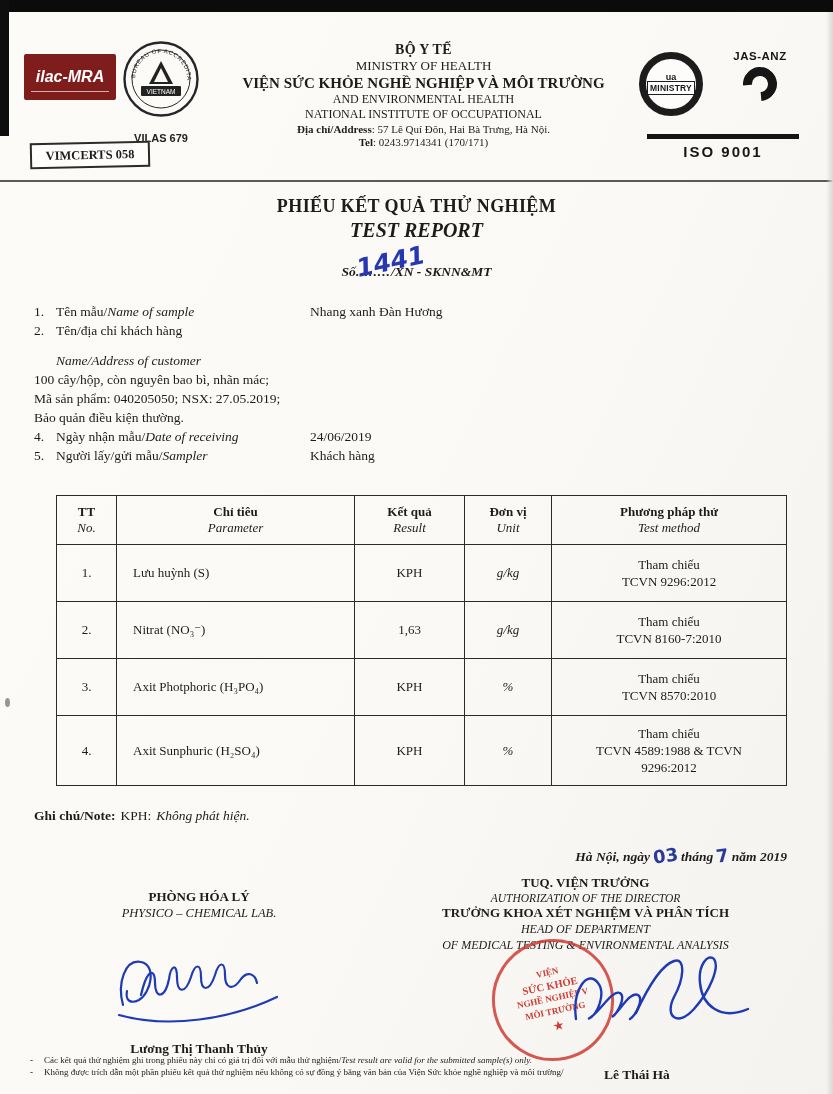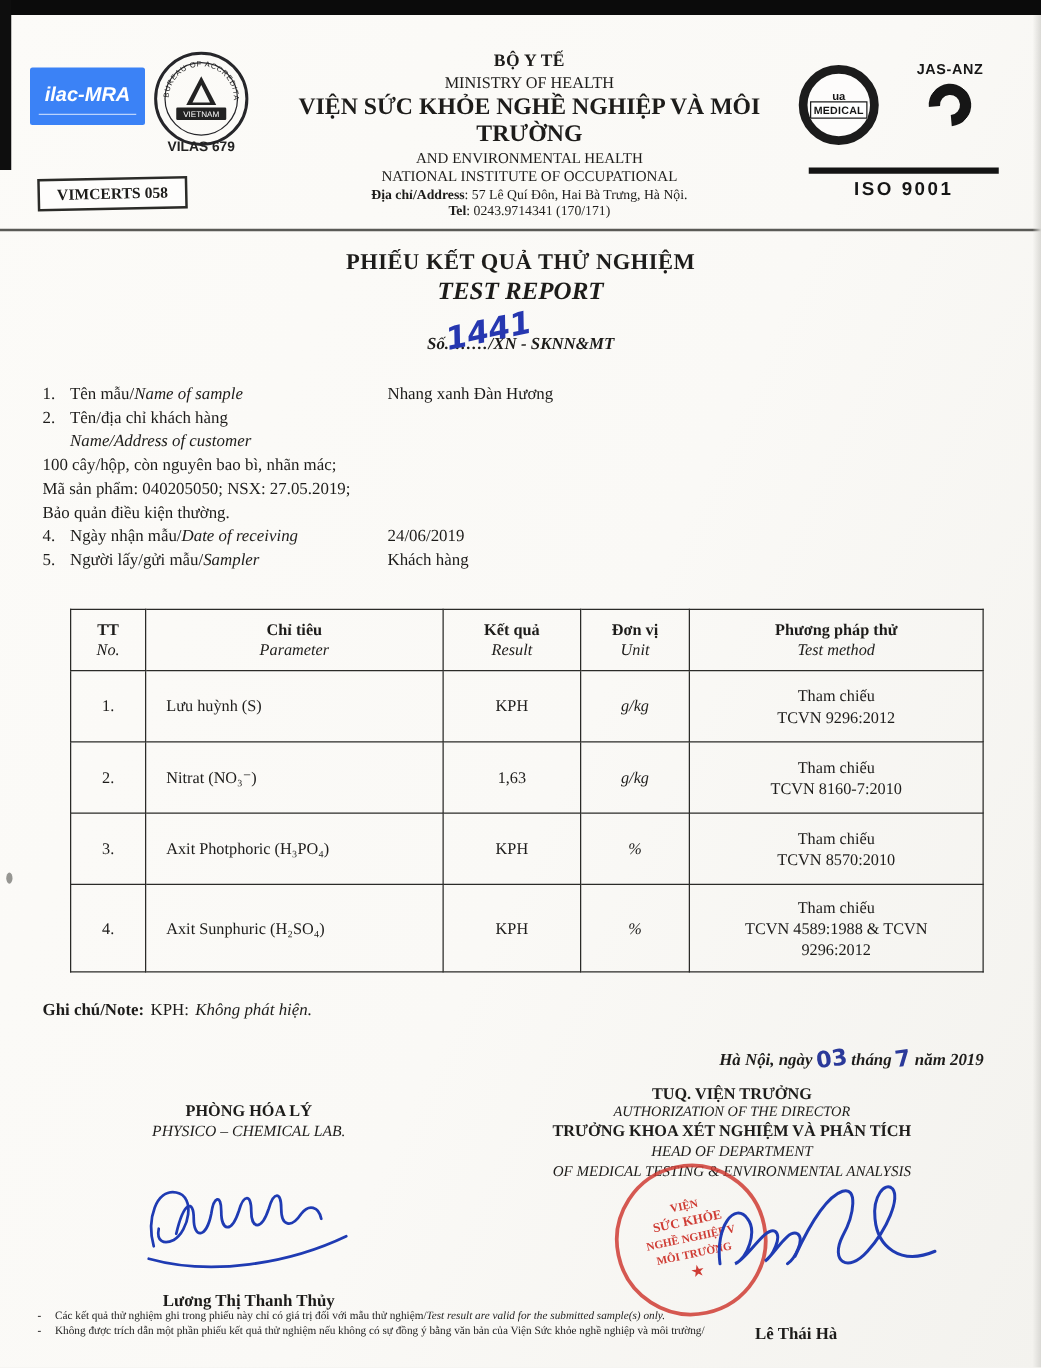--- a/index.html
+++ b/index.html
@@ -11,40 +11,40 @@
   }
   .paper { position:absolute; inset:0;
     background:linear-gradient(115deg,#fcfbf8 0%,#faf9f6 55%,#f3f2ee 100%); }
   .scan-top { position:absolute; top:0; left:0; width:100%; height:12px; background:#0b0b0b; z-index:6; }
   .scan-left { position:absolute; top:0; left:0; width:9px; height:136px; background:#0e0e0e; z-index:6; }
   .scan-right { position:absolute; top:0; right:0; width:7px; height:100%;
     background:linear-gradient(to left,#d9d8d4,rgba(217,216,212,0)); z-index:5; }
   .speck { position:absolute; left:5px; top:698px; width:5px; height:9px; background:#6b6b66; border-radius:50%; opacity:.7; z-index:6; }
   .content { position:relative; z-index:2; }
 
-  .b { font-weight:bold; } .i { font-style:italic; } .pre { white-space:pre-line; }
+  .b { font-weight:bold; } .i { font-style:italic;margin-top:11px; } .pre { white-space:pre-line; }
 
   
   .header { display:flex; align-items:flex-start; padding:40px 24px 0 22px; }
   .logos-left { width:188px; height:132px; position:relative; flex-shrink:0; }
-  .ilac { position:absolute; top:14px; left:2px; width:92px; height:46px; background:#3b82f6;
+  .ilac { position:absolute; top:14px; left:2px; width:92px; height:46px; background:#7f1d1d;
     color:#fff; display:flex; align-items:center; justify-content:center; border-radius:2px;
     font-family:"Liberation Sans",sans-serif; font-weight:bold; font-style:italic; font-size:16px; }
   .ilac::after { content:""; position:absolute; left:7px; right:7px; bottom:8px; height:1px; background:rgba(255,255,255,.65); }
   .seal { position:absolute; top:0; left:100px; width:78px; height:78px; }
-  .vilas { position:absolute; top:72px; left:96px; width:86px; text-align:center;
+  .vilas { position:absolute; top:92px; left:96px; width:86px; text-align:center;
     font-family:"Liberation Sans",sans-serif; font-weight:bold; font-size:11px; color:#222; }
   .vimcerts { position:absolute; top:102px; left:8px; width:120px; height:26px;
     border:2px solid #2b2b28; display:flex; align-items:center; justify-content:center;
     font-weight:bold; font-size:12.5px; transform:rotate(-1.2deg); background:rgba(255,255,255,.6); }
 
   .hcenter { flex:1; text-align:center; padding-top:2px; }
   .h-min-vi { font-weight:bold; font-size:14px; letter-spacing:.3px; }
   .h-min-en { font-size:13px; }
-  .h-inst-vi { font-weight:bold; font-size:19px; margin-top:1px; }
+  .h-inst-vi { font-weight:bold; font-size:15px; margin-top:1px; }
   .h-inst-en { font-size:12px; }
   .h-addr { font-size:11px; margin-top:1px; }
 
   .logos-right { width:172px; height:132px; position:relative; flex-shrink:0;
     font-family:"Liberation Sans",sans-serif; color:#161616; }
   .quacert { position:absolute; top:12px; left:2px; width:64px; height:64px;
     border:7px solid #1c1c1c; border-radius:50%; display:flex; flex-direction:column;
     align-items:center; justify-content:center; background:rgba(255,255,255,.5); }
   .quacert .qtop { font-weight:bold; font-size:9px; line-height:8px; }
   .quacert .qbox { border:1.5px solid #1c1c1c; background:#fff; font-weight:bold;
@@ -168,21 +168,21 @@
         <span class="b">Địa chỉ/Address</span><span>: 57 Lê Quí Đôn, Hai Bà Trưng, Hà Nội.</span>
       </div>
       <div class="h-addr">
         <span class="b">Tel</span><span>: 0243.9714341 (170/171)</span>
       </div>
     </div>
 
     <div class="logos-right">
       <div class="quacert">
         <div class="qtop">ua</div>
-        <div class="qbox">MEDICAL</div>
+        <div class="qbox">MINISTRY</div>
       </div>
       <div class="jasanz">
         <div class="jasanz-text">JAS-ANZ</div>
         <div class="jasanz-swirl"></div>
       </div>
       <div class="iso-bar"></div>
       <div class="iso">ISO 9001</div>
     </div>
   </header>
 

